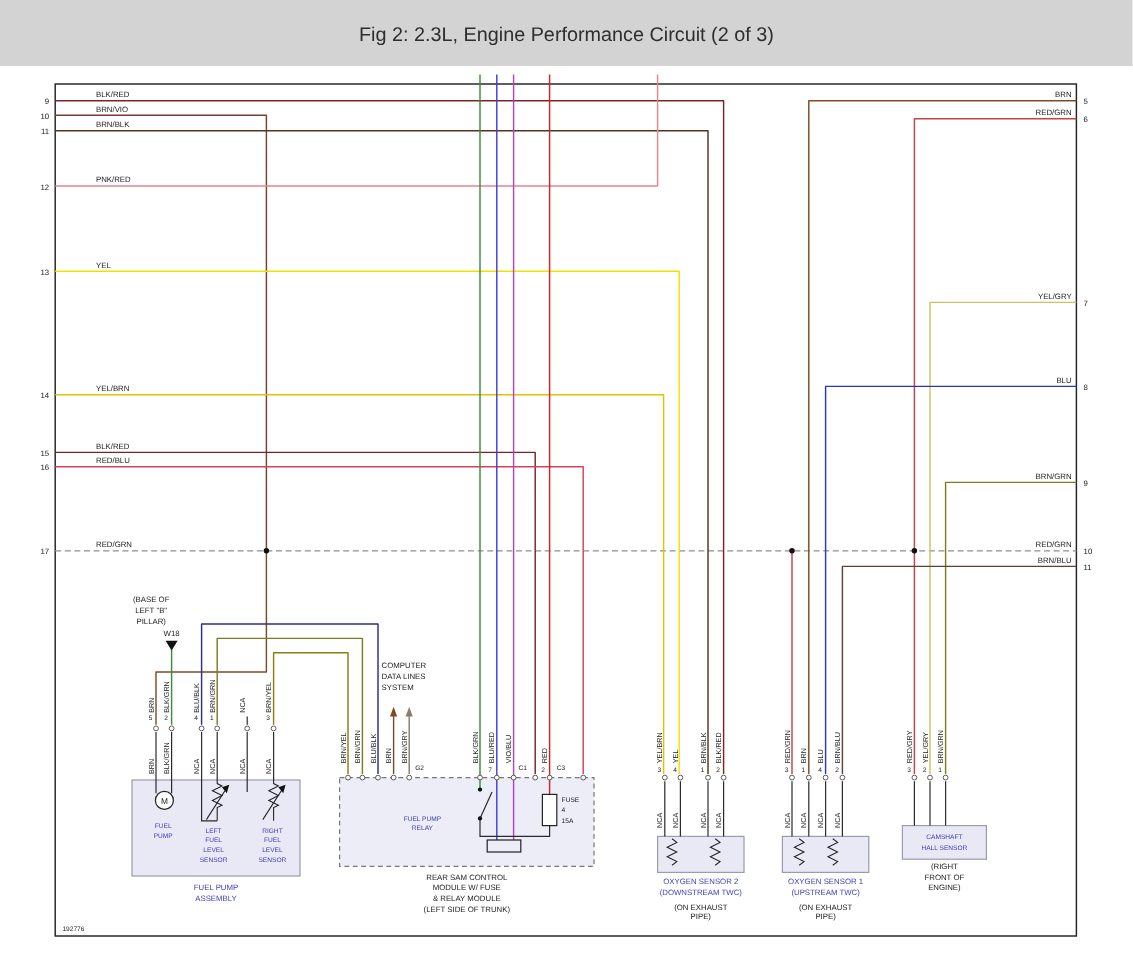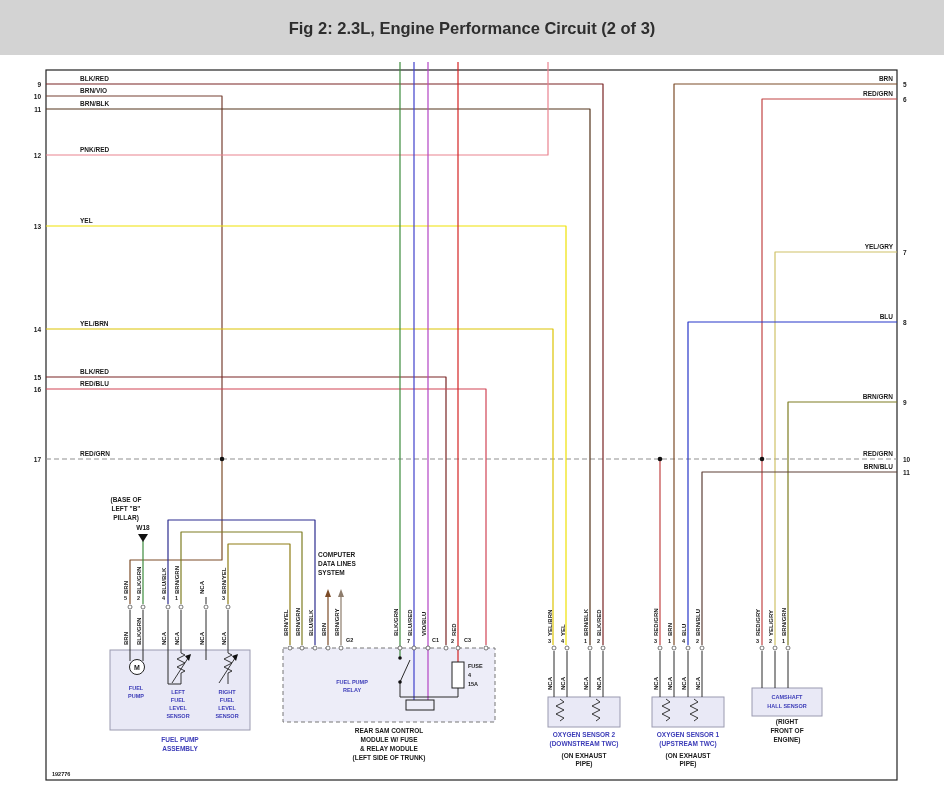--- a/index.html
+++ b/index.html
@@ -1,16 +1,16 @@
 <!DOCTYPE html>
 <html><head>
 <meta charset="utf-8">
 <style>
   html,body{margin:0;padding:0;background:#ffffff;}
-  .page{width:944px;height:806px;position:relative;background:#fff;overflow:hidden;font-weight:bold;}
+  .page{width:944px;height:806px;position:relative;background:#fff;overflow:hidden;}
   svg{display:block;}
   svg text{font-family:"Liberation Sans","DejaVu Sans",sans-serif;fill:#1a1a1a;}
   .title{font-size:16.5px;fill:#2e2e2e;}
   .t{font-size:6.5px;}
   .t5{font-size:5.5px;}
   .vt{font-size:6px;}
   .bl{fill:#3c3cb8;}
   .mid{text-anchor:middle;}
   .end{text-anchor:end;}
   .w{fill:none;stroke-width:1.2;stroke-linejoin:round;stroke-linecap:butt;}

